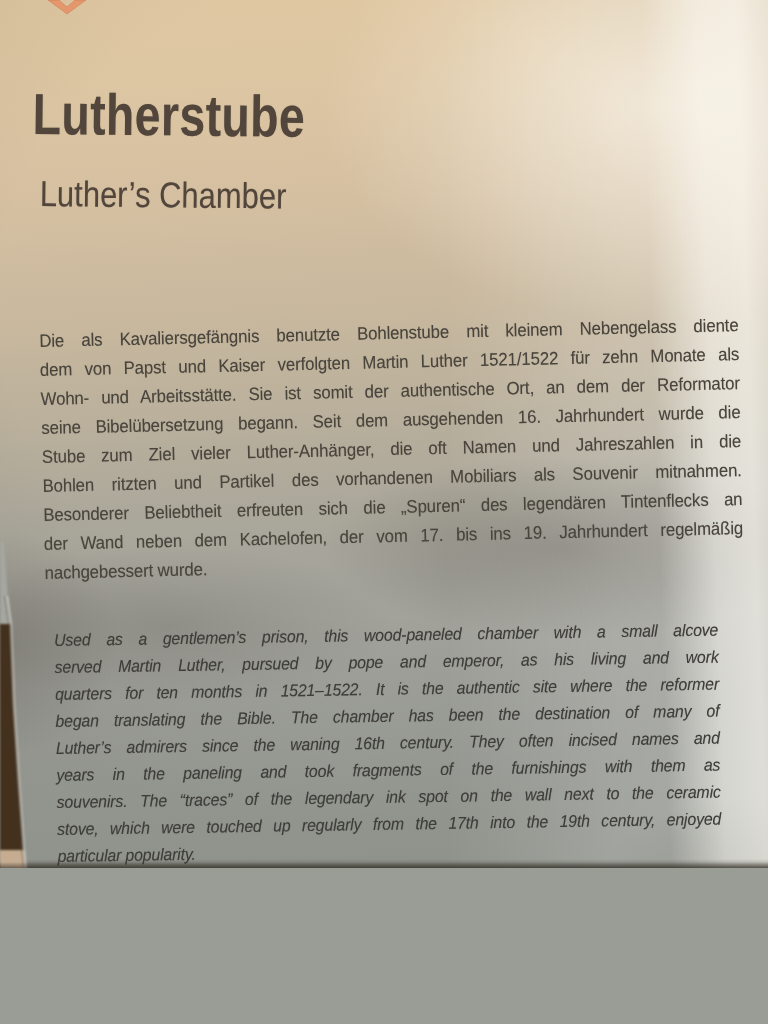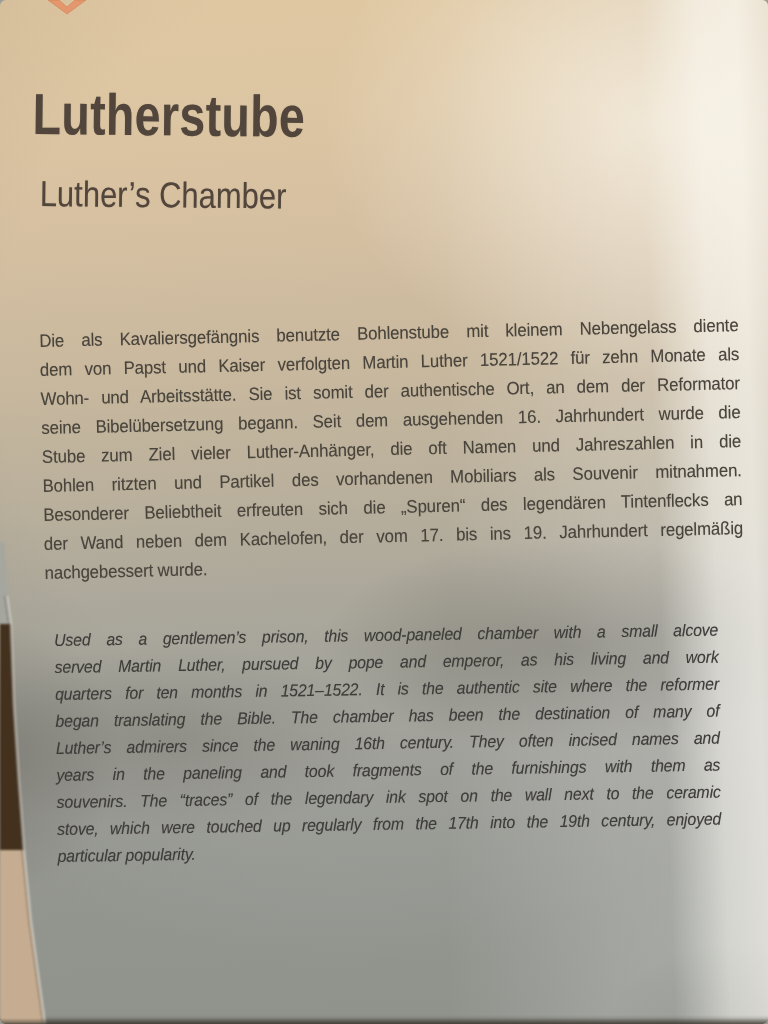--- a/index.html
+++ b/index.html
@@ -4,23 +4,22 @@
 <style>
   html, body { margin: 0; padding: 0; }
   body {
     width: 768px; height: 1024px;
     font-family: "Liberation Sans", sans-serif;
     background: #999d96;
     overflow: hidden;
   }
   .scene {
     position: relative;
-    width: 768px; height: 1024px;
+    width: 768px; height: 868px;
     overflow: hidden;
-    border-radius: 6px;
   }
   
   .panel-surface {
     position: absolute; inset: 0;
     background:
       linear-gradient(to top, rgba(42,38,30,0.40), rgba(42,38,30,0) 9px),
       linear-gradient(88deg, rgba(255,255,255,0) 84%, rgba(255,254,248,0.50) 91%, rgba(253,251,244,0.62) 96%, rgba(242,240,231,0.45) 100%),
       radial-gradient(ellipse 60% 35% at 85% 12%, rgba(255,253,246,0.55), rgba(255,253,246,0) 72%),
       linear-gradient(90deg, rgba(255,255,255,0) 58%, rgba(255,255,255,0.16) 80%, rgba(255,255,255,0.24) 100%),
       radial-gradient(ellipse 46% 15% at 74% 63%, rgba(56,53,46,0.28), rgba(56,53,46,0) 70%),

